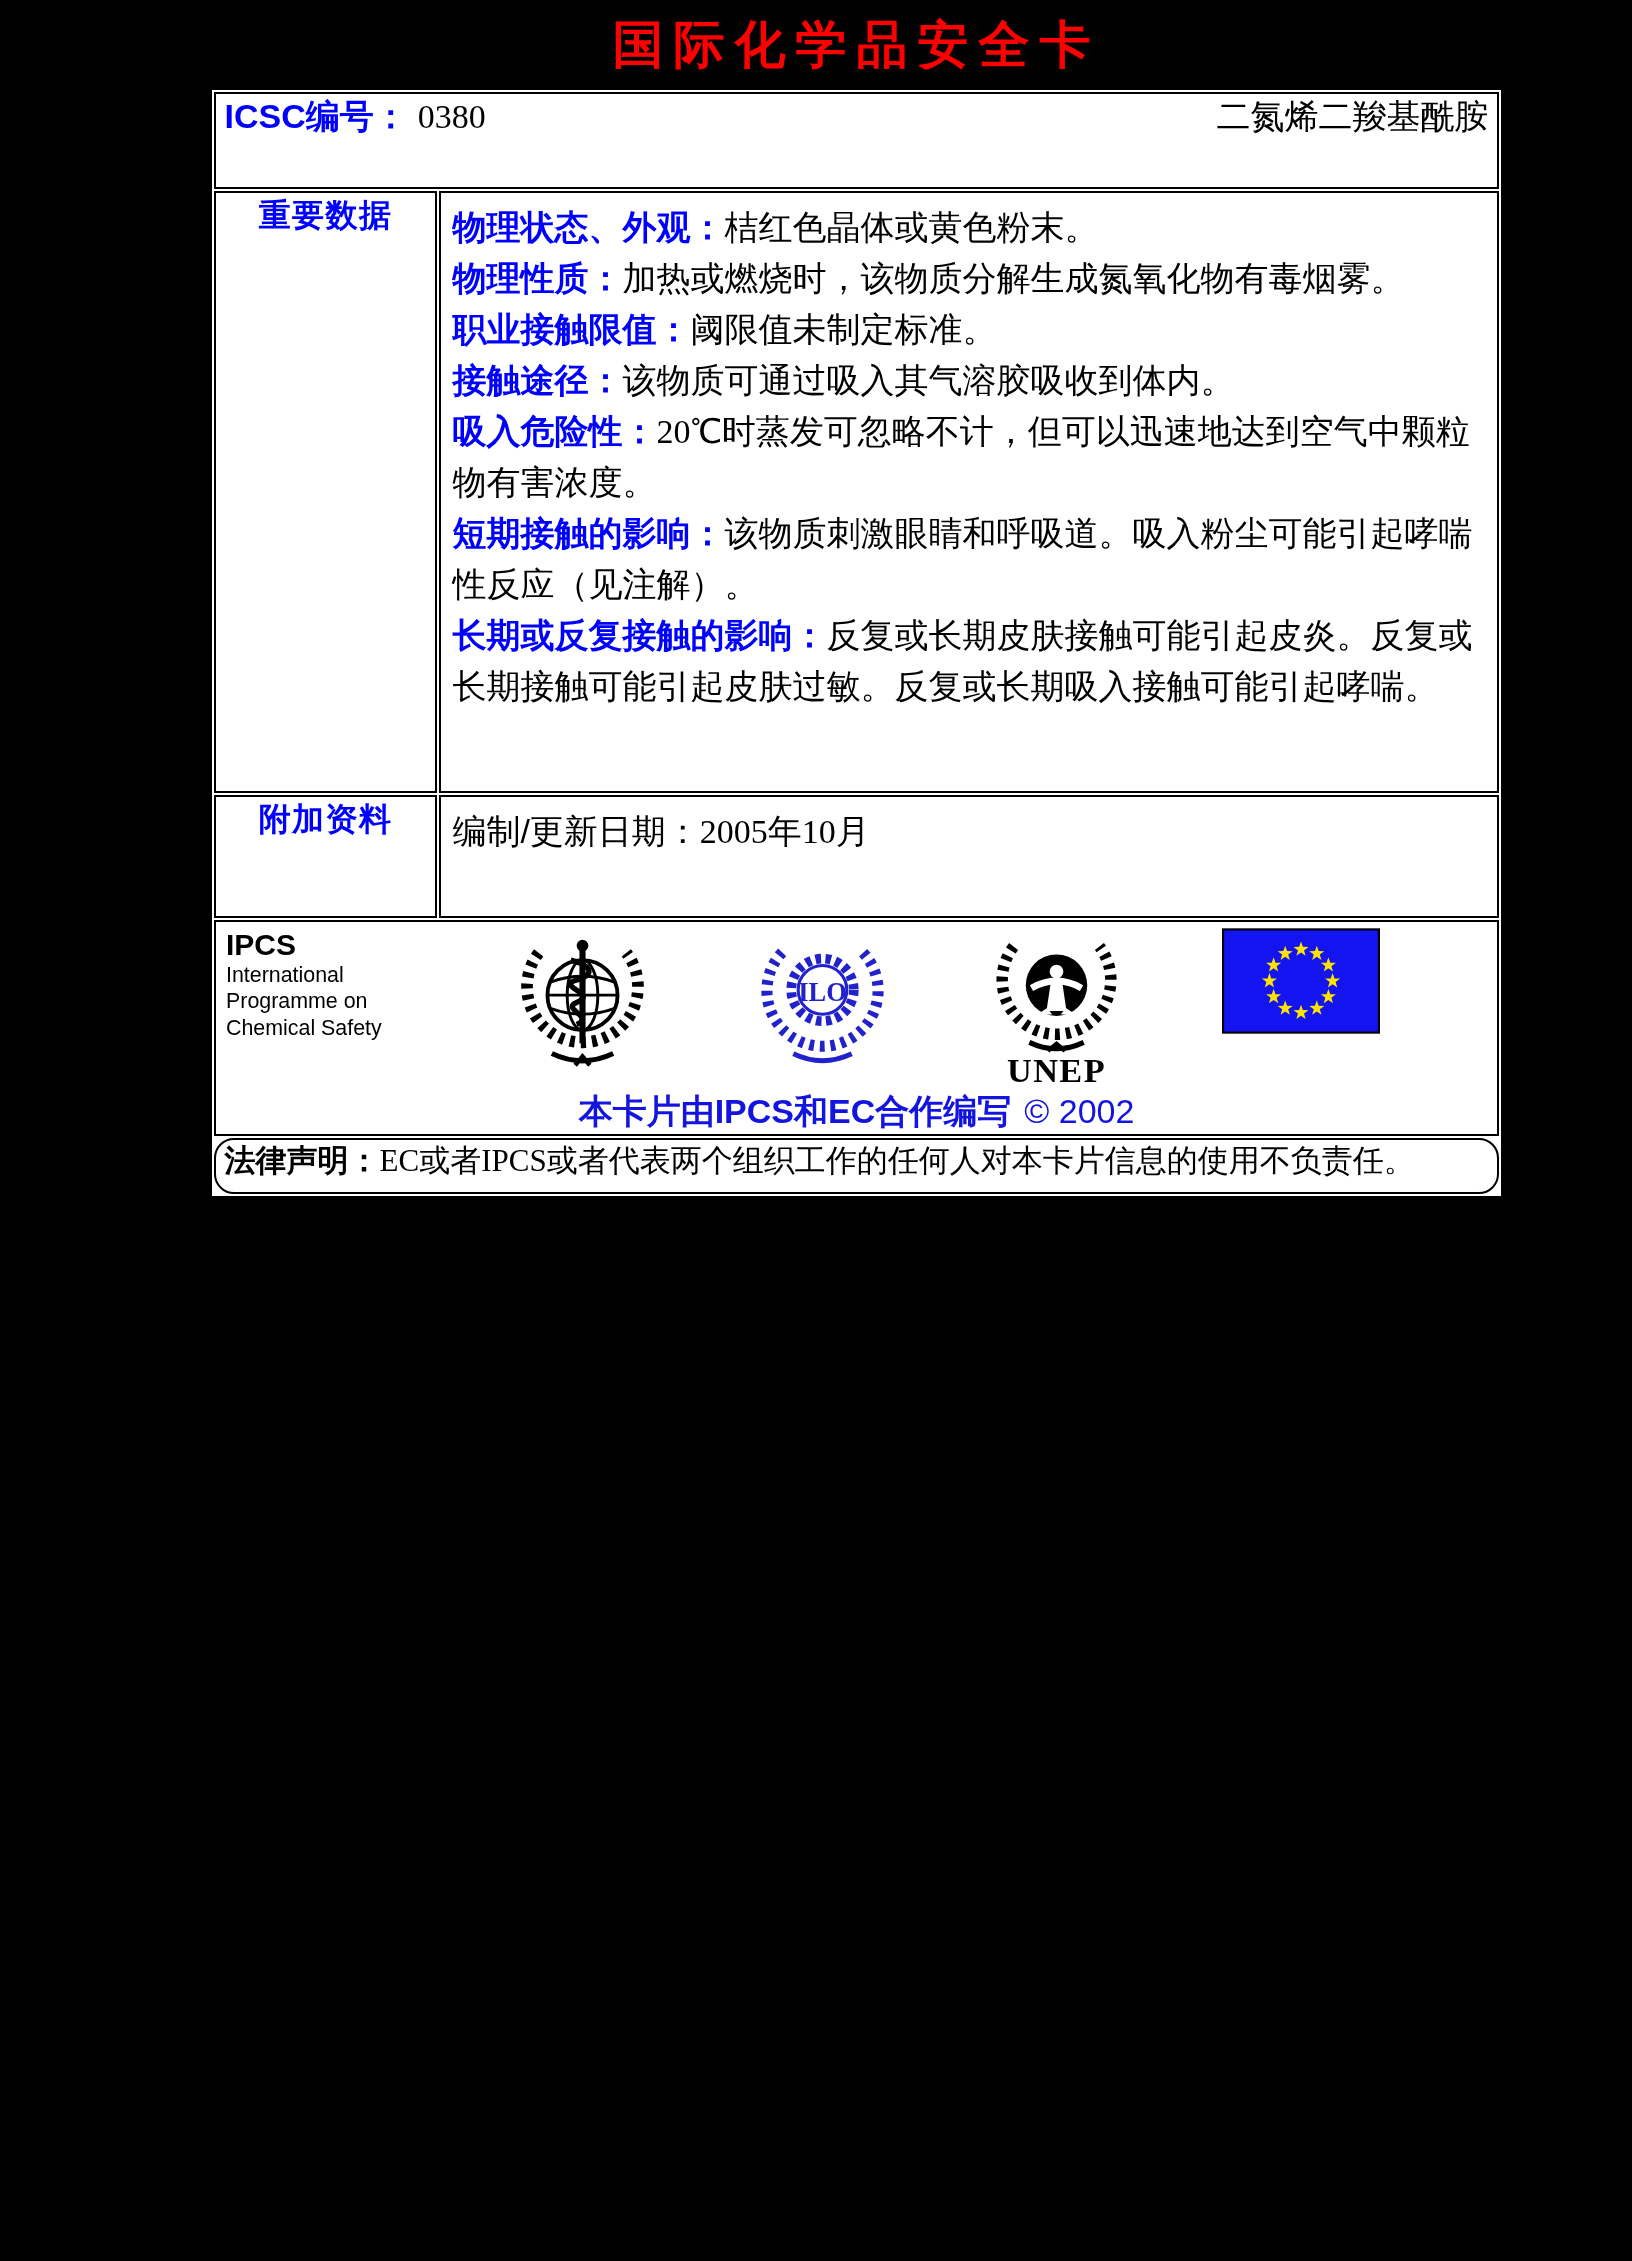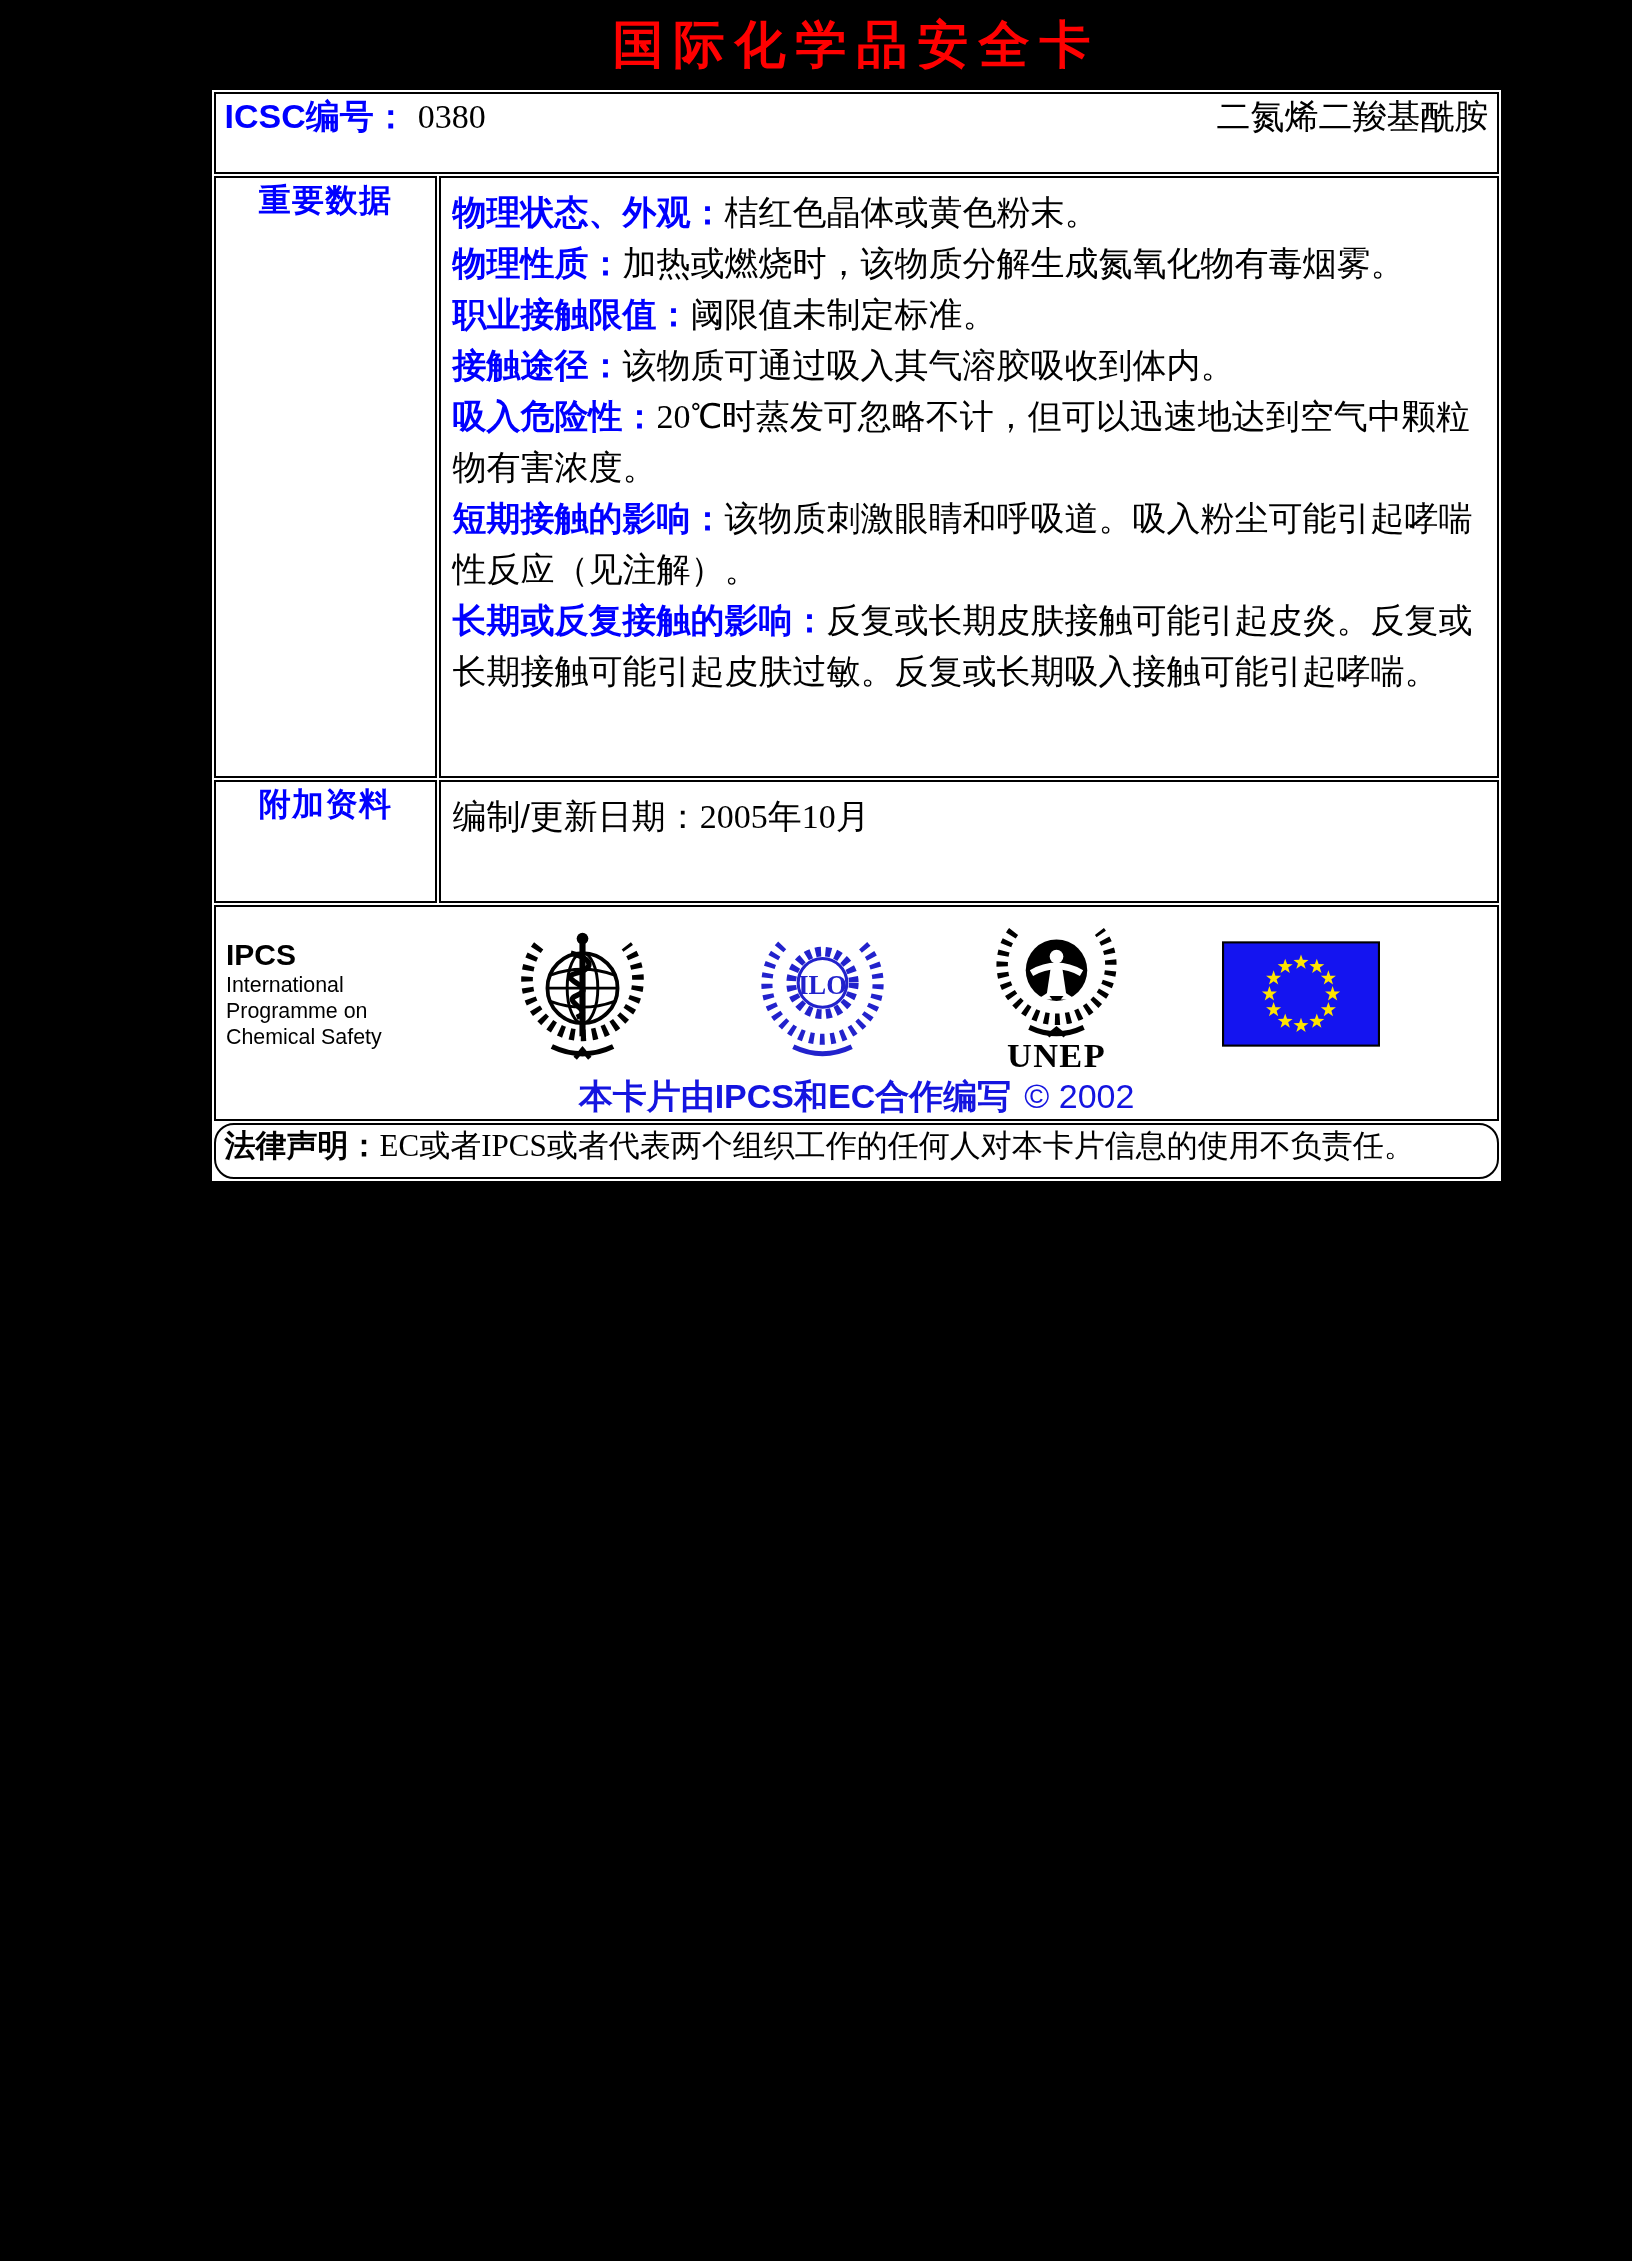--- a/index.html
+++ b/index.html
@@ -16,21 +16,21 @@
   table.card {
     position:absolute; top:88px; left:210px; width:1293px;
     border-collapse:separate; border-spacing:2.9px;
     border:2.9px solid #000; background:#fff; table-layout:fixed;
   }
   table.card td {
     border:2.1px solid #000; box-sizing:border-box;
     vertical-align:top; background:#fff;
   }
 
-  tr.h-row  td { height:82px; }
+  tr.h-row  td { height:97px; }
   tr.r-imp  td { height:602px; }
   tr.r-phy  td { height:304px; }
   tr.r-env  td { height:137px; }
   tr.r-note td { height:310px; }
   tr.r-add  td { height:123px; }
   tr.r-logo td { height:200px; }
   tr.r-law  td { height:56px; }
 
   td.head-cell {
     vertical-align:middle; font-size:34px; padding:0 8.6px;
@@ -53,21 +53,21 @@
   .entry .lab {
     color:#0000FF; font-weight:bold;
     font-family:"Liberation Sans", sans-serif;
   }
   .entry .txt { color:#000; }
 
   td.span-cell { padding:0; }
 
   
   .footer-wrap { display:flex; flex-direction:column; justify-content:space-between; height:100%; box-sizing:border-box; padding:5.7px 10px 2.9px 10px; }
-  .logo-row { display:flex; align-items:center; justify-content:space-between; padding-right:107px; }
+  .logo-row { display:flex; justify-content:space-between; padding-right:107px; }
   .ipcs-block { width:186px; color:#000; }
   .ipcs-title { font-weight:bold; font-size:30px; line-height:34px; }
   .ipcs-line { font-size:21.4px; line-height:26.4px; }
   .caption-line {
     text-align:center; font-size:34px; line-height:40px;
     color:#1414E0; white-space:nowrap;
   }
   .caption-line .cap { font-weight:bold; }
   .caption-line .copy { font-weight:normal; margin-left:13px; }
 

